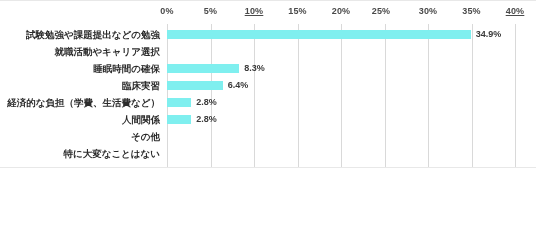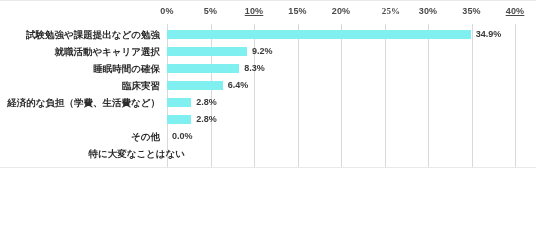--- a/index.html
+++ b/index.html
@@ -114,21 +114,21 @@
 
   <div class="frame-line top"></div>
   <div class="frame-line bottom"></div>
 
   <div id="tick-labels">
       <div class="tick-label" style="left: 167px;">0%</div>
       <div class="tick-label" style="left: 210.5px;">5%</div>
       <div class="tick-label" style="left: 254px; text-decoration: underline;">10%</div>
       <div class="tick-label" style="left: 297.5px;">15%</div>
       <div class="tick-label" style="left: 341px;">20%</div>
-      <div class="tick-label" style="left: 391px; font-family: Liberation Serif, serif;">25%</div>
+      <div class="tick-label" style="left: 381px;">25%</div>
       <div class="tick-label" style="left: 428px;">30%</div>
       <div class="tick-label" style="left: 471.5px;">35%</div>
       <div class="tick-label" style="left: 515px; text-decoration: underline;">40%</div>
     </div>
 
   <div class="plot">
     <div id="gridlines">
         <div class="gridline" style="left: 0px; background: rgb(217, 217, 217);"></div>
         <div class="gridline" style="left: 43.5px; background: rgb(217, 217, 217);"></div>
         <div class="gridline" style="left: 87px; background: rgb(217, 217, 217);"></div>
@@ -144,24 +144,20 @@
   <div id="rows">
       <div class="row" style="top: 26px; padding-left: 20px;">
         <div class="category-label" style="color: rgb(43, 43, 43);">試験勉強や課題提出などの勉強</div>
         <div class="bar-track">
           <div class="bar" style="width: 303.63px; background: rgb(127, 239, 239);"></div>
           <div class="value-label" style="left: 308.63px; color: rgb(58, 58, 58); text-align: right;">34.9%</div>
         </div>
       </div>
       <div class="row" style="top: 43px;">
         <div class="category-label" style="color: rgb(43, 43, 43);">就職活動やキャリア選択</div>
-        <div class="bar-track">
-          <div class="bar" style="width: 80.04px; background: rgb(127, 239, 239);"></div>
-          <div class="value-label" style="left: 85.04px; color: rgb(58, 58, 58);">9.2%</div>
-        </div>
       </div>
       <div class="row" style="top: 60px;">
         <div class="category-label" style="color: rgb(43, 43, 43);">睡眠時間の確保</div>
         <div class="bar-track">
           <div class="bar" style="width: 72.21px; background: rgb(127, 239, 239);"></div>
           <div class="value-label" style="left: 77.21px; color: rgb(58, 58, 58);">8.3%</div>
         </div>
       </div>
       <div class="row" style="top: 77px; padding-left: 28px;">
         <div class="category-label" style="color: rgb(43, 43, 43);">臨床実習</div>
@@ -171,29 +167,27 @@
         </div>
       </div>
       <div class="row" style="top: 94px; padding-left: 40px;">
         <div class="category-label" style="color: rgb(43, 43, 43);">経済的な負担（学費、生活費など）</div>
         <div class="bar-track">
           <div class="bar" style="width: 24.36px; background: rgb(127, 239, 239);"></div>
           <div class="value-label" style="left: 29.36px; color: rgb(58, 58, 58);">2.8%</div>
         </div>
       </div>
       <div class="row" style="top: 111px;">
+        <div class="category-label" style="color: rgb(43, 43, 43);">人間関係</div>
         <div class="bar-track">
           <div class="bar" style="width: 24.36px; background: rgb(127, 239, 239);"></div>
           <div class="value-label" style="left: 29.36px; color: rgb(58, 58, 58);">2.8%</div>
         </div>
       </div>
       <div class="row" style="top: 128px;">
         <div class="category-label" style="color: rgb(43, 43, 43);">その他</div>
-        <div class="bar-track">
-          <div class="value-label" style="left: 5px; color: rgb(58, 58, 58);">0.0%</div>
-        </div>
       </div>
       <div class="row" style="top: 145px;">
-        <div class="category-label" style="color: rgb(43, 43, 43); padding-left: 25px;">特に大変なことはない</div>
+        <div class="category-label" style="color: rgb(43, 43, 43);">特に大変なことはない</div>
       </div>
     </div>
 
 </div>
 
 </body></html>

